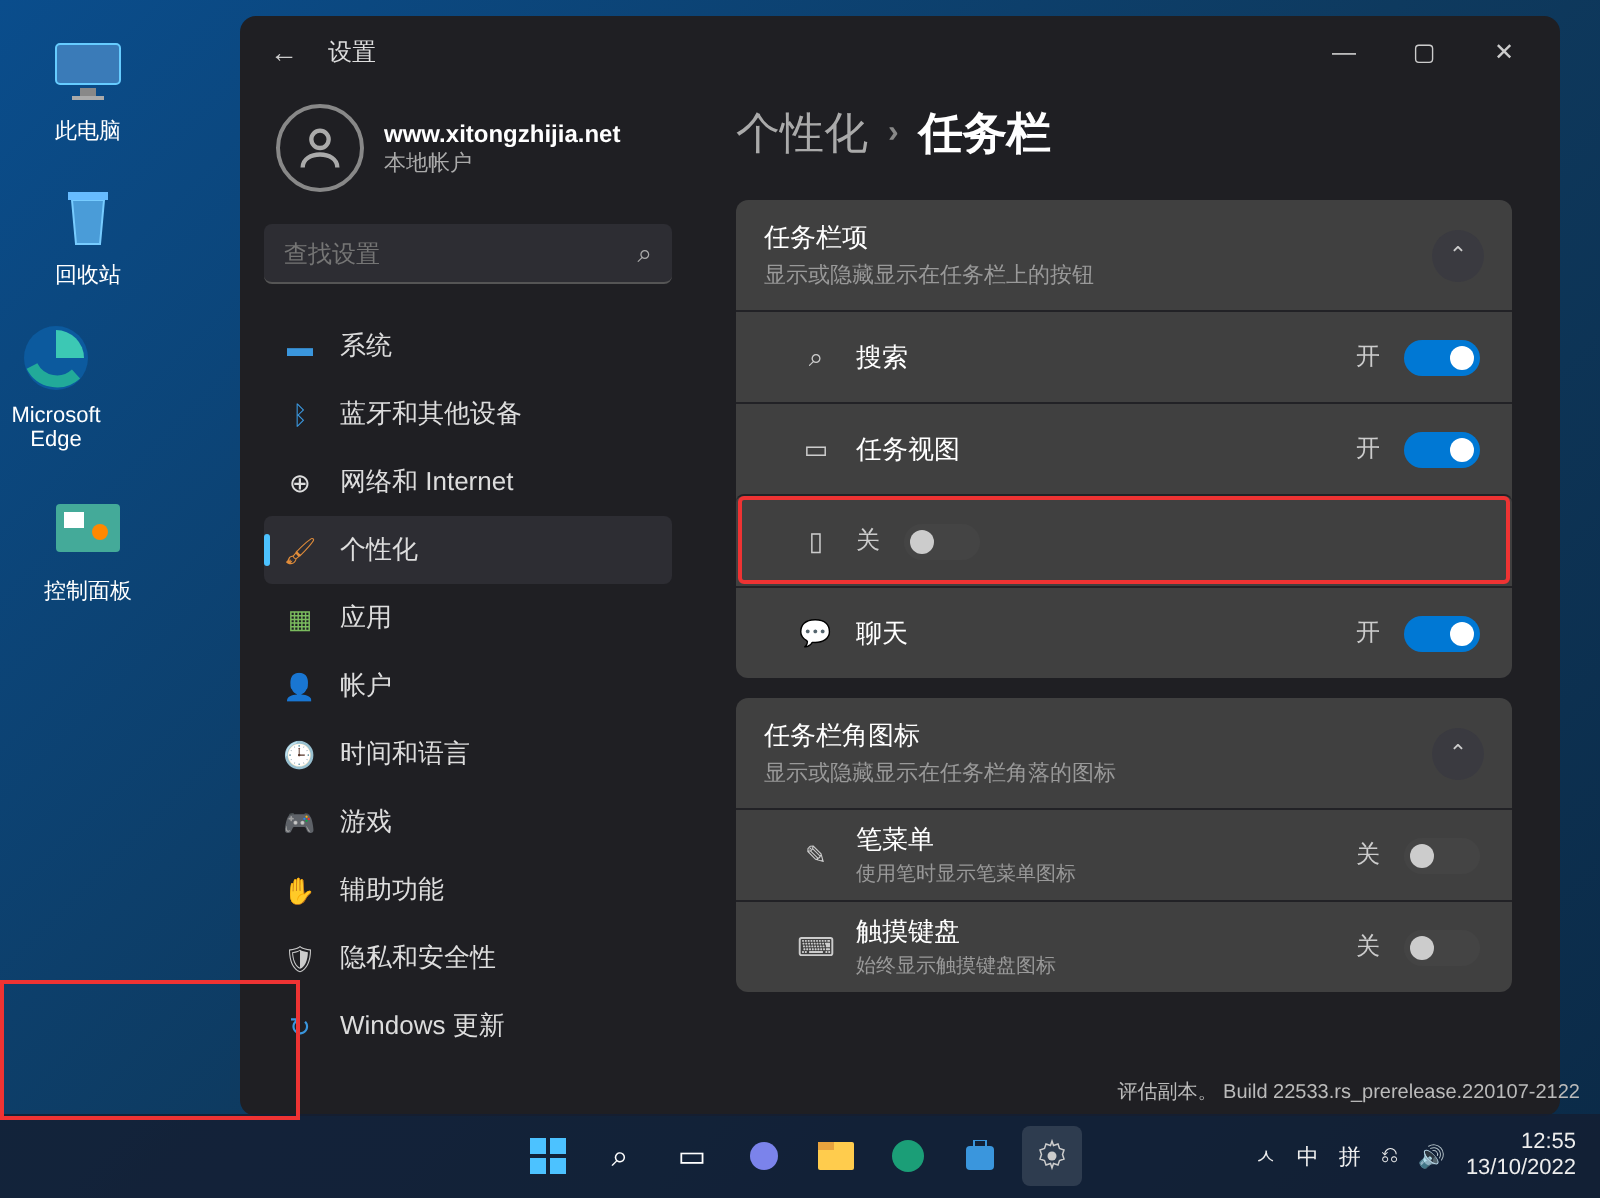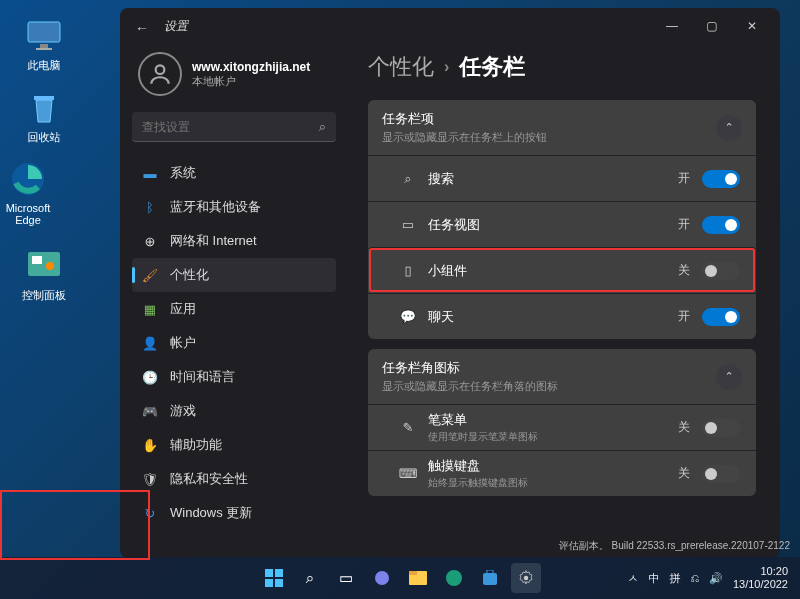--- a/index.html
+++ b/index.html
@@ -6,21 +6,21 @@
 body { width: 800px; height: 599px; background: linear-gradient(135deg, #0a4d8c 0%, #0e3a5f 50%, #0b2a47 100%); position: relative; overflow: hidden; }
 
 
 .desktop-icon { position: absolute; width: 56px; text-align: center; color: #fff; font-size: 11px; }
 .desktop-icon .ico { width: 38px; height: 38px; margin: 0 auto 4px; display: flex; align-items: center; justify-content: center; }
 
 
 .settings-window { position: absolute; left: 120px; top: 8px; width: 660px; height: 550px; background: #1f1f23; border-radius: 8px; color: #fff; overflow: hidden; display: flex; flex-direction: column; }
 .titlebar { height: 36px; display: flex; align-items: center; padding: 0 8px; }
 .titlebar .back { width: 28px; text-align: center; color: #ccc; font-size: 14px; }
-.titlebar .title { font-size: 12px; color: #ddd; margin-left: 8px; font-style: italic; }
+.titlebar .title { font-size: 12px; color: #ddd; margin-left: 8px; }
 .titlebar .spacer { flex: 1; }
 .titlebar .winbtn { width: 40px; height: 28px; display: flex; align-items: center; justify-content: center; color: #ccc; font-size: 12px; }
 
 .content { flex: 1; display: flex; overflow: hidden; }
 .sidebar { width: 228px; padding: 0 12px; overflow-y: auto; }
 .user { display: flex; align-items: center; gap: 10px; padding: 8px 6px 16px; }
 .avatar { width: 44px; height: 44px; border-radius: 50%; border: 2px solid #888; display: flex; align-items: center; justify-content: center; }
 .user-name { font-size: 12px; font-weight: 600; }
 .user-type { font-size: 11px; color: #aaa; }
 .search { background: #2d2d33; height: 30px; border-radius: 4px; display: flex; align-items: center; padding: 0 10px; margin-bottom: 14px; border-bottom: 1px solid #555; }
@@ -205,21 +205,20 @@
     <div class="toggle "></div>
             </div>
             <div class="row">
               <span class="ricon">▭</span>
     <span class="rlabel">任务视图</span>
     <span class="state">开</span>
     <div class="toggle "></div>
             </div>
             <div class="row highlight">
               <span class="ricon">▯</span>
-    <span class="rlabel">小组件</span>
     <span class="state">关</span>
     <div class="toggle off"></div>
             </div>
             <div class="row">
               <span class="ricon">💬</span>
     <span class="rlabel">聊天</span>
     <span class="state">开</span>
     <div class="toggle "></div>
             </div>
           </div>
@@ -301,19 +300,19 @@
         </svg>
       </div>
   </div>
   <div class="tb-right">
     <span>ㅅ</span>
     <span>中</span>
     <span>拼</span>
     <span>⎌</span>
     <span>🔊</span>
     <div class="tb-time">
-      <div>10:20</div>
+      <div>12:55</div>
       <div>13/10/2022</div>
     </div>
   </div>
 </div>
 
 <div class="annot" style="left:0;top:490px;width:150px;height:70px"></div>
 
 </body></html>

